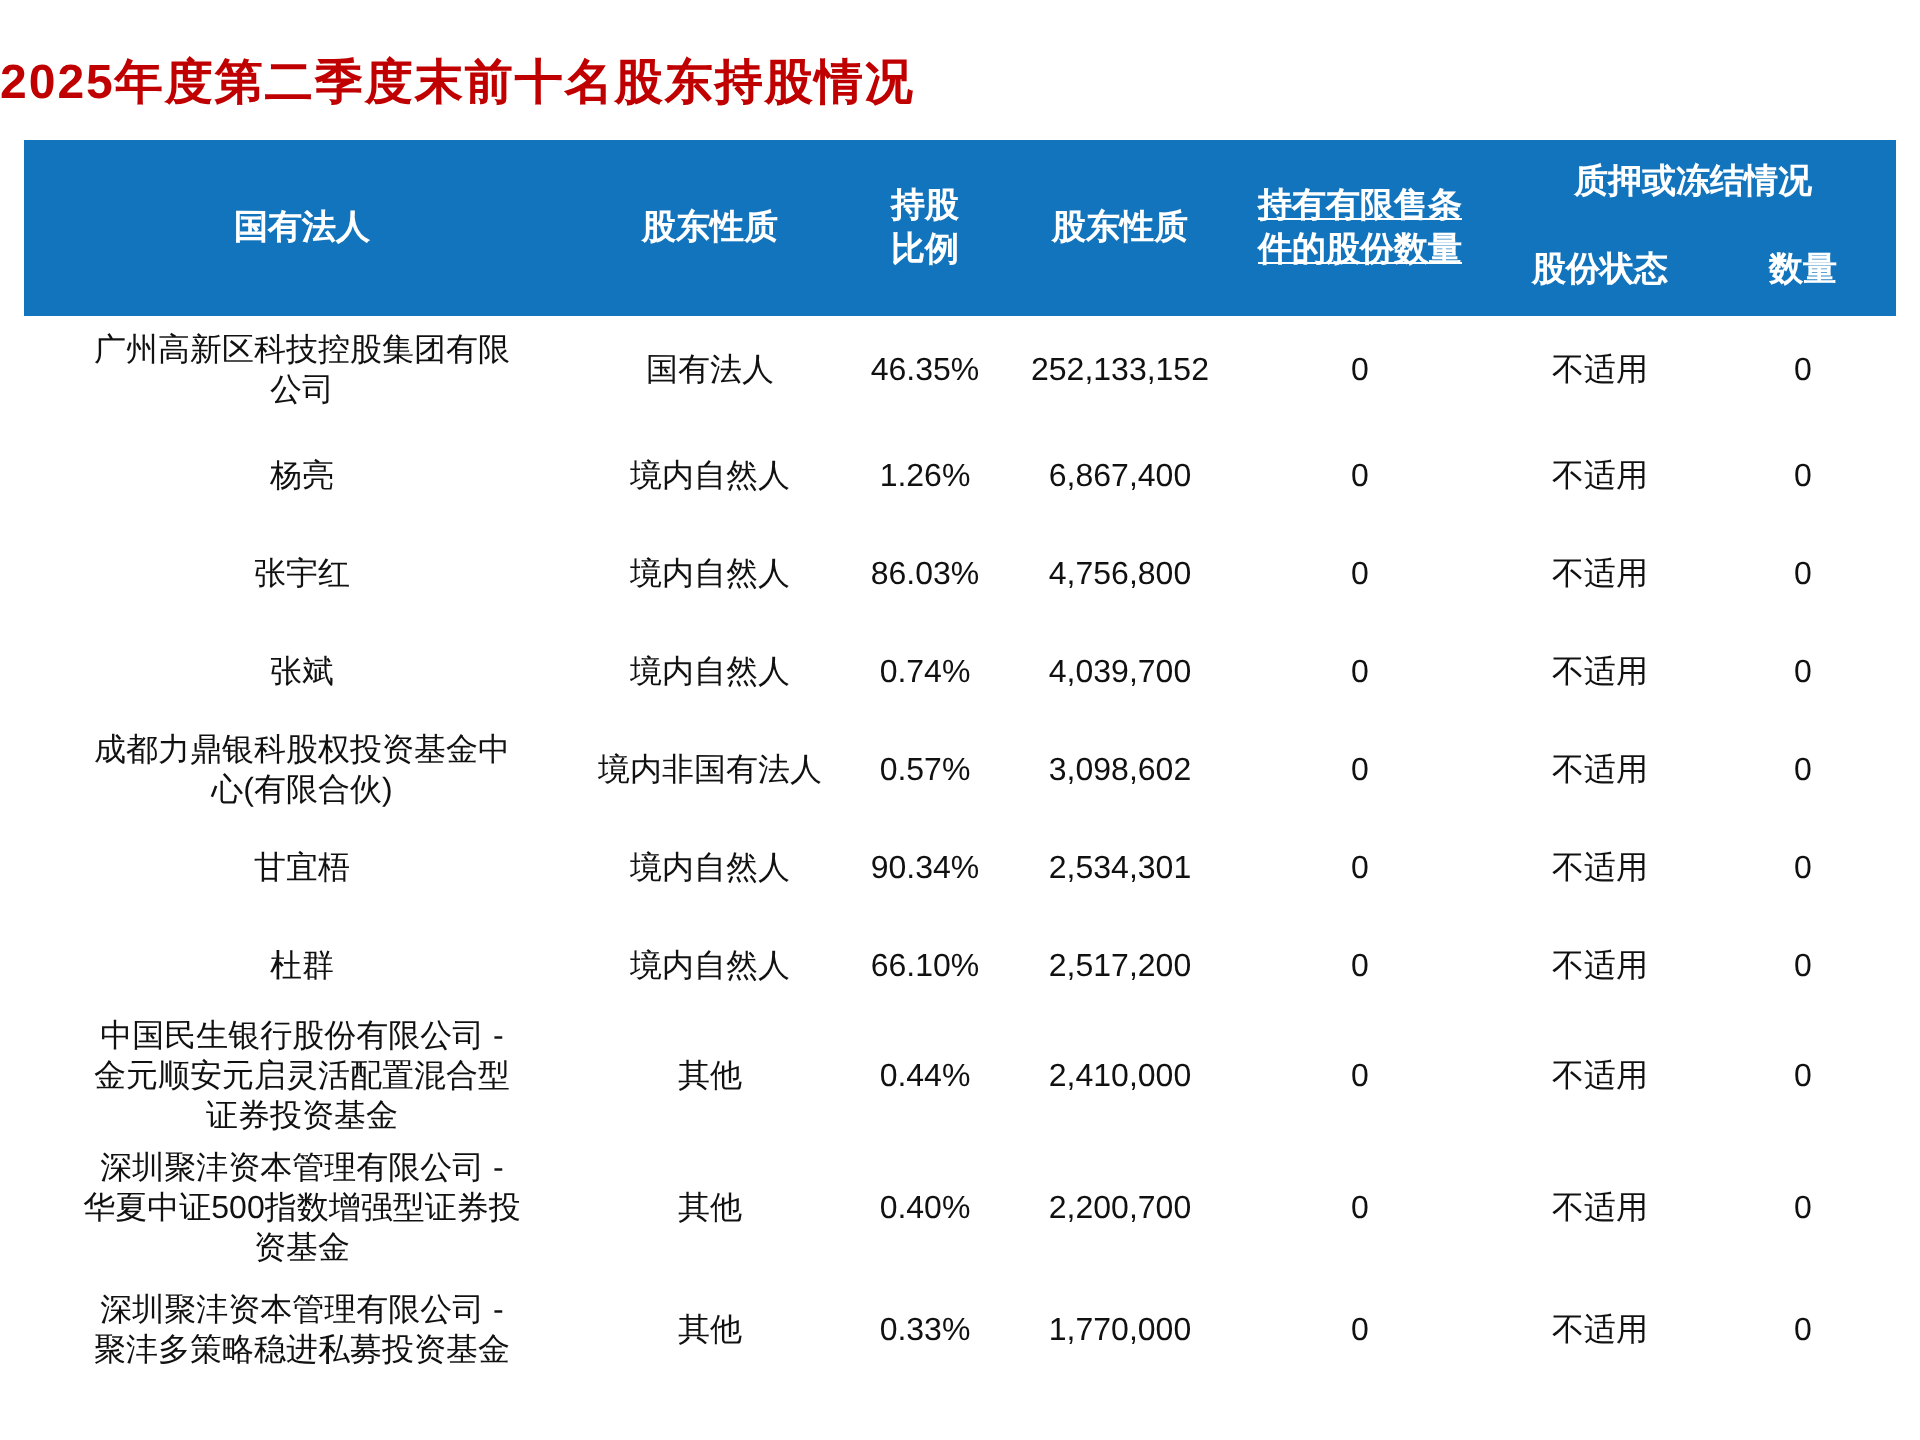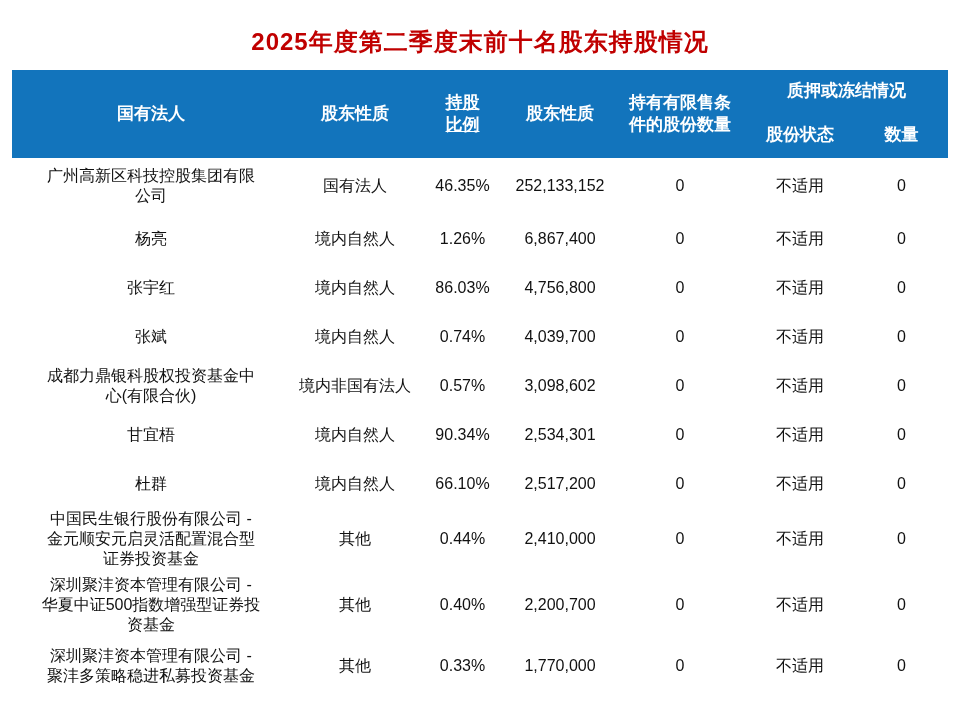--- a/index.html
+++ b/index.html
@@ -10,36 +10,36 @@
   }
   html,body{margin:0;padding:0;}
   body{
     width:960px;height:720px;background:#ffffff;overflow:hidden;
     font-family:"Liberation Sans","DejaVu Sans",sans-serif;
     -webkit-font-smoothing:antialiased;
   }
   .page{width:960px;height:720px;}
   .title{
     margin:27px 0 0 0;height:30px;line-height:30px;
-    text-align:center;font-size:24px;font-weight:bold;
+    font-size:24px;font-weight:bold;
     color:var(--title-text);letter-spacing:1px;
   }
   table.tbl{
     border-collapse:collapse;table-layout:fixed;
     width:936px;margin:13px auto 0 auto;
   }
   thead{background:var(--header-bg);color:var(--header-text);}
   th{
     font-size:17px;font-weight:bold;text-align:center;
     vertical-align:middle;padding:0;line-height:22px;
   }
   tr.h-row-1{height:42px;}
   tr.h-row-2{height:46px;}
-  .wrap-narrow{display:inline-block;width:44px;line-height:22px;text-decoration:underline;}
-  .wrap-restricted{display:inline-block;width:106px;line-height:22px;}
+  .wrap-narrow{display:inline-block;width:44px;line-height:22px;}
+  .wrap-restricted{display:inline-block;width:106px;line-height:22px;text-decoration:underline;}
   tbody td{
     font-size:16px;color:var(--body-text);text-align:center;
     vertical-align:middle;height:47px;padding:1px 2px;line-height:20px;
   }
   tbody td.c-name{padding:1px 29px;}
   tbody tr:nth-child(1) td{height:54px;}
   tbody tr:nth-child(9) td{height:68px;}
   tbody tr:nth-child(10) td{height:50px;}
 </style>
 </head>

